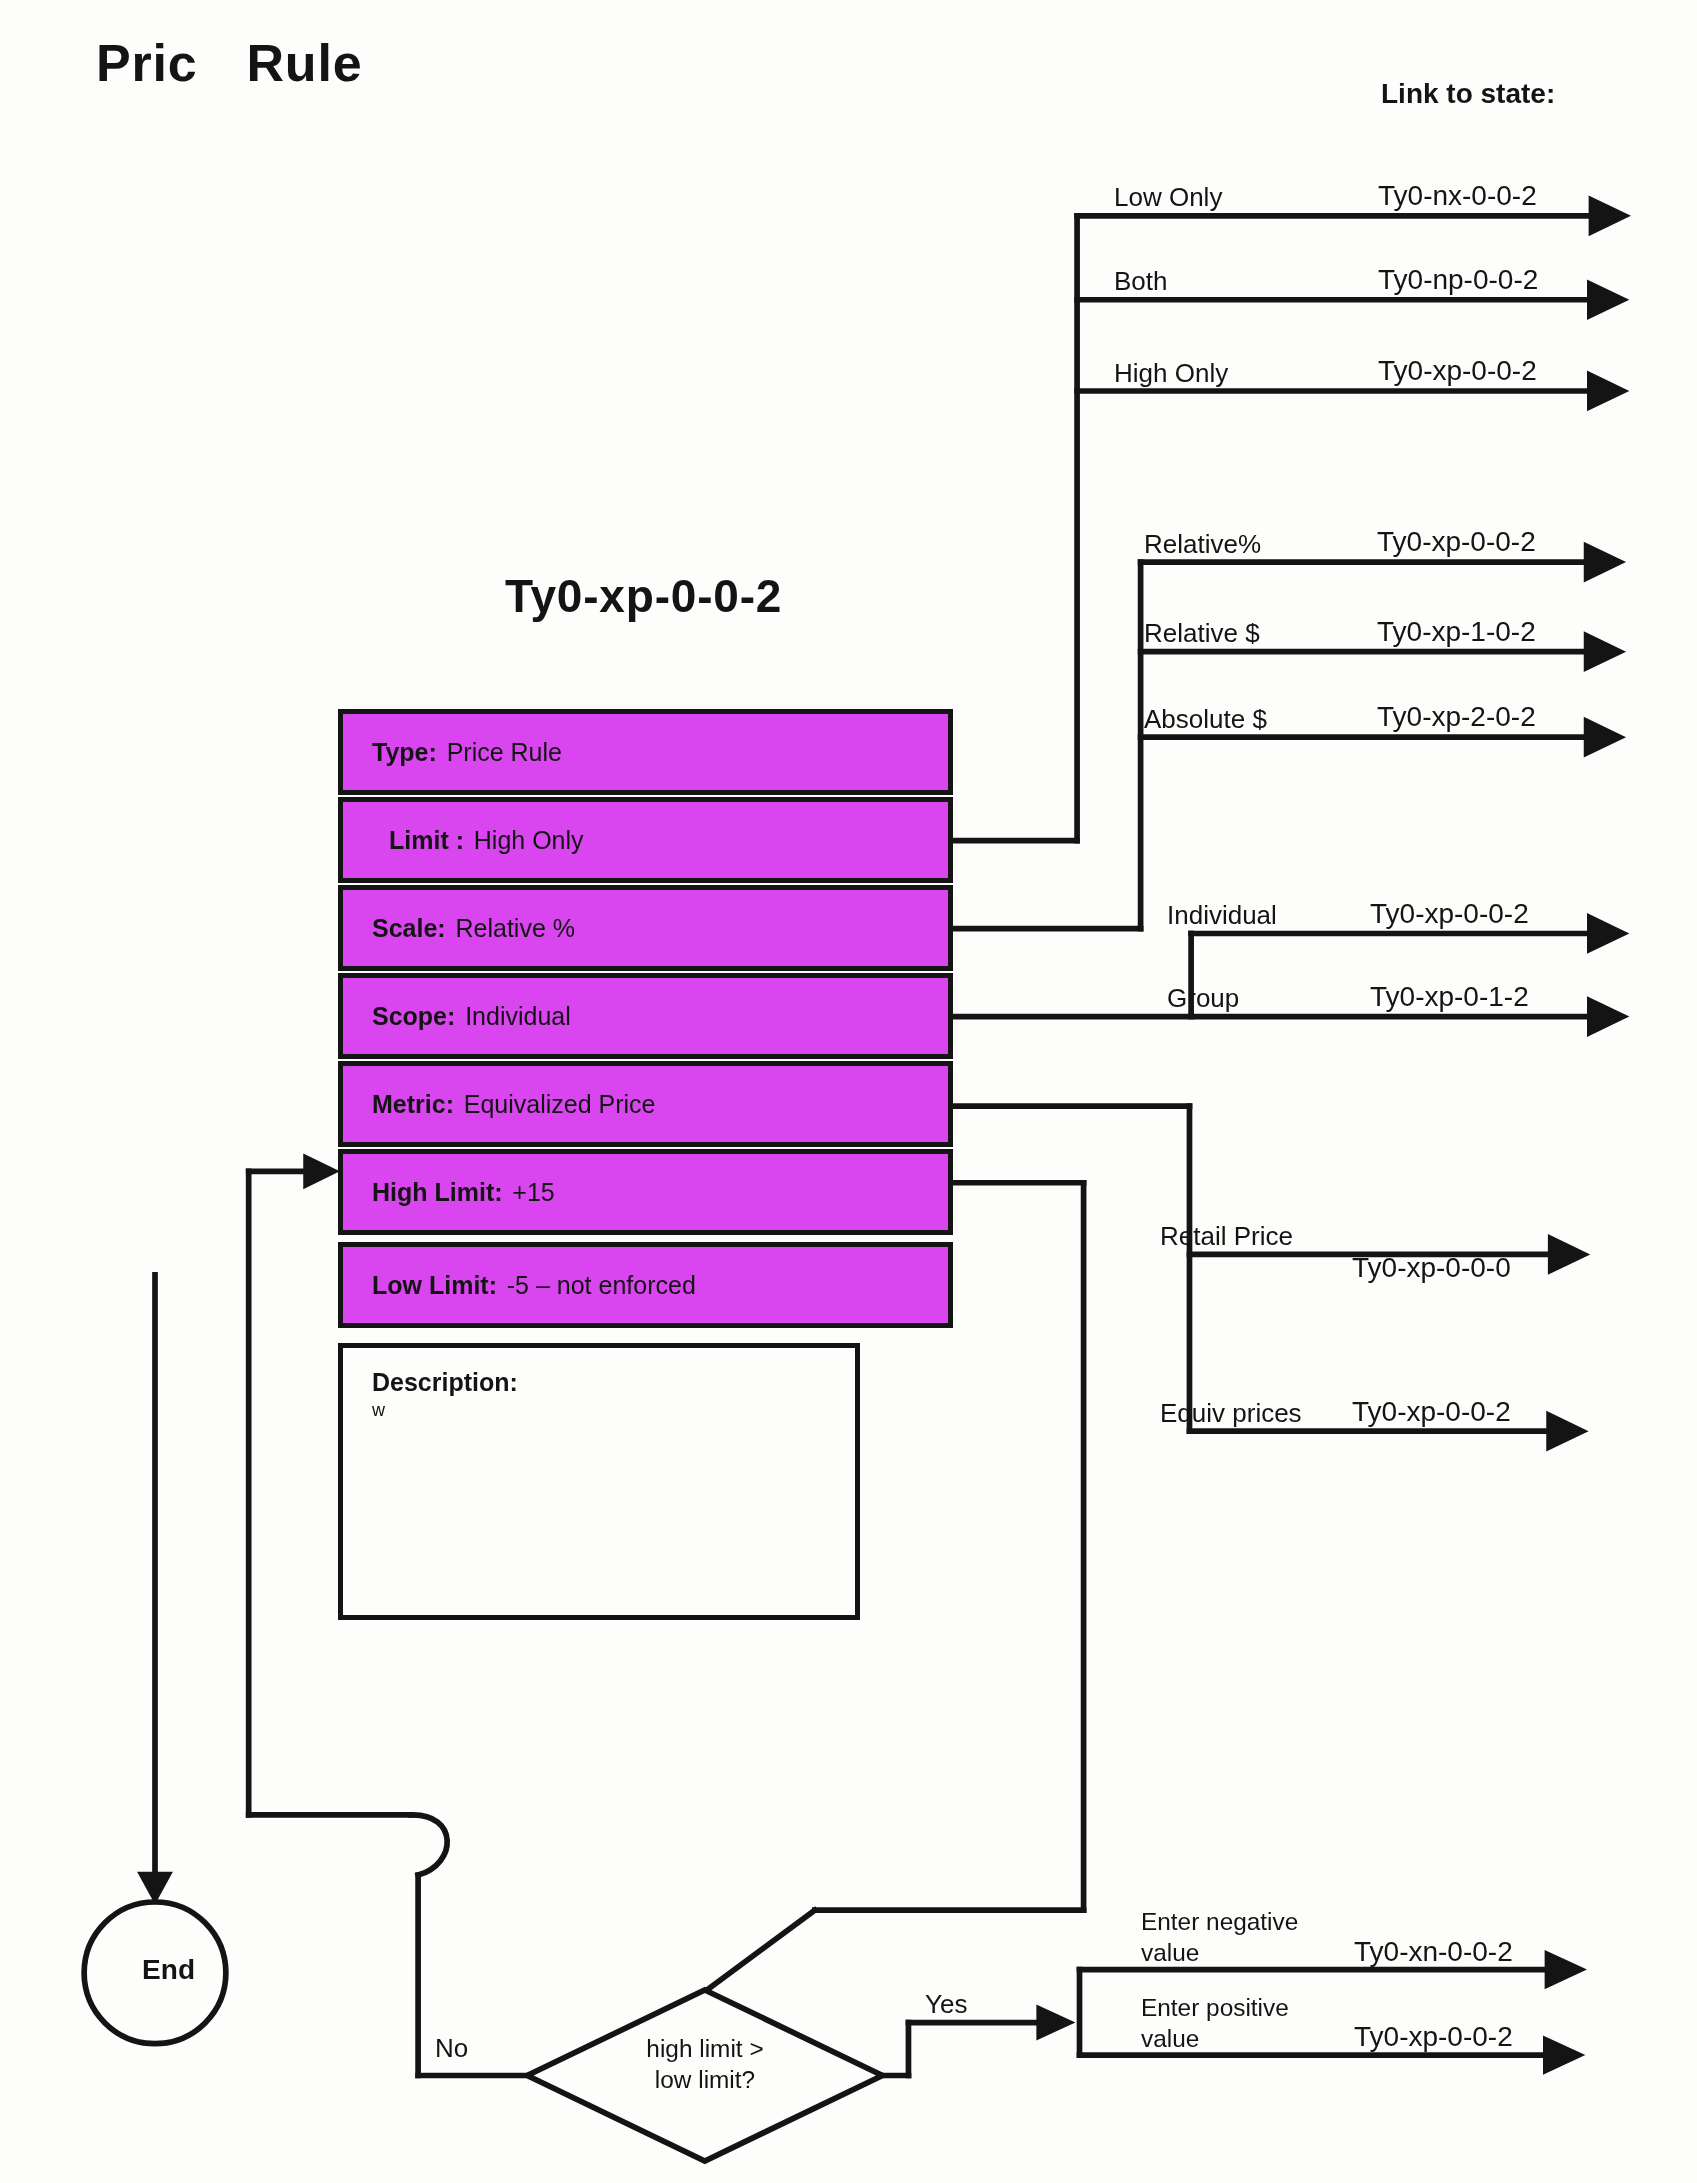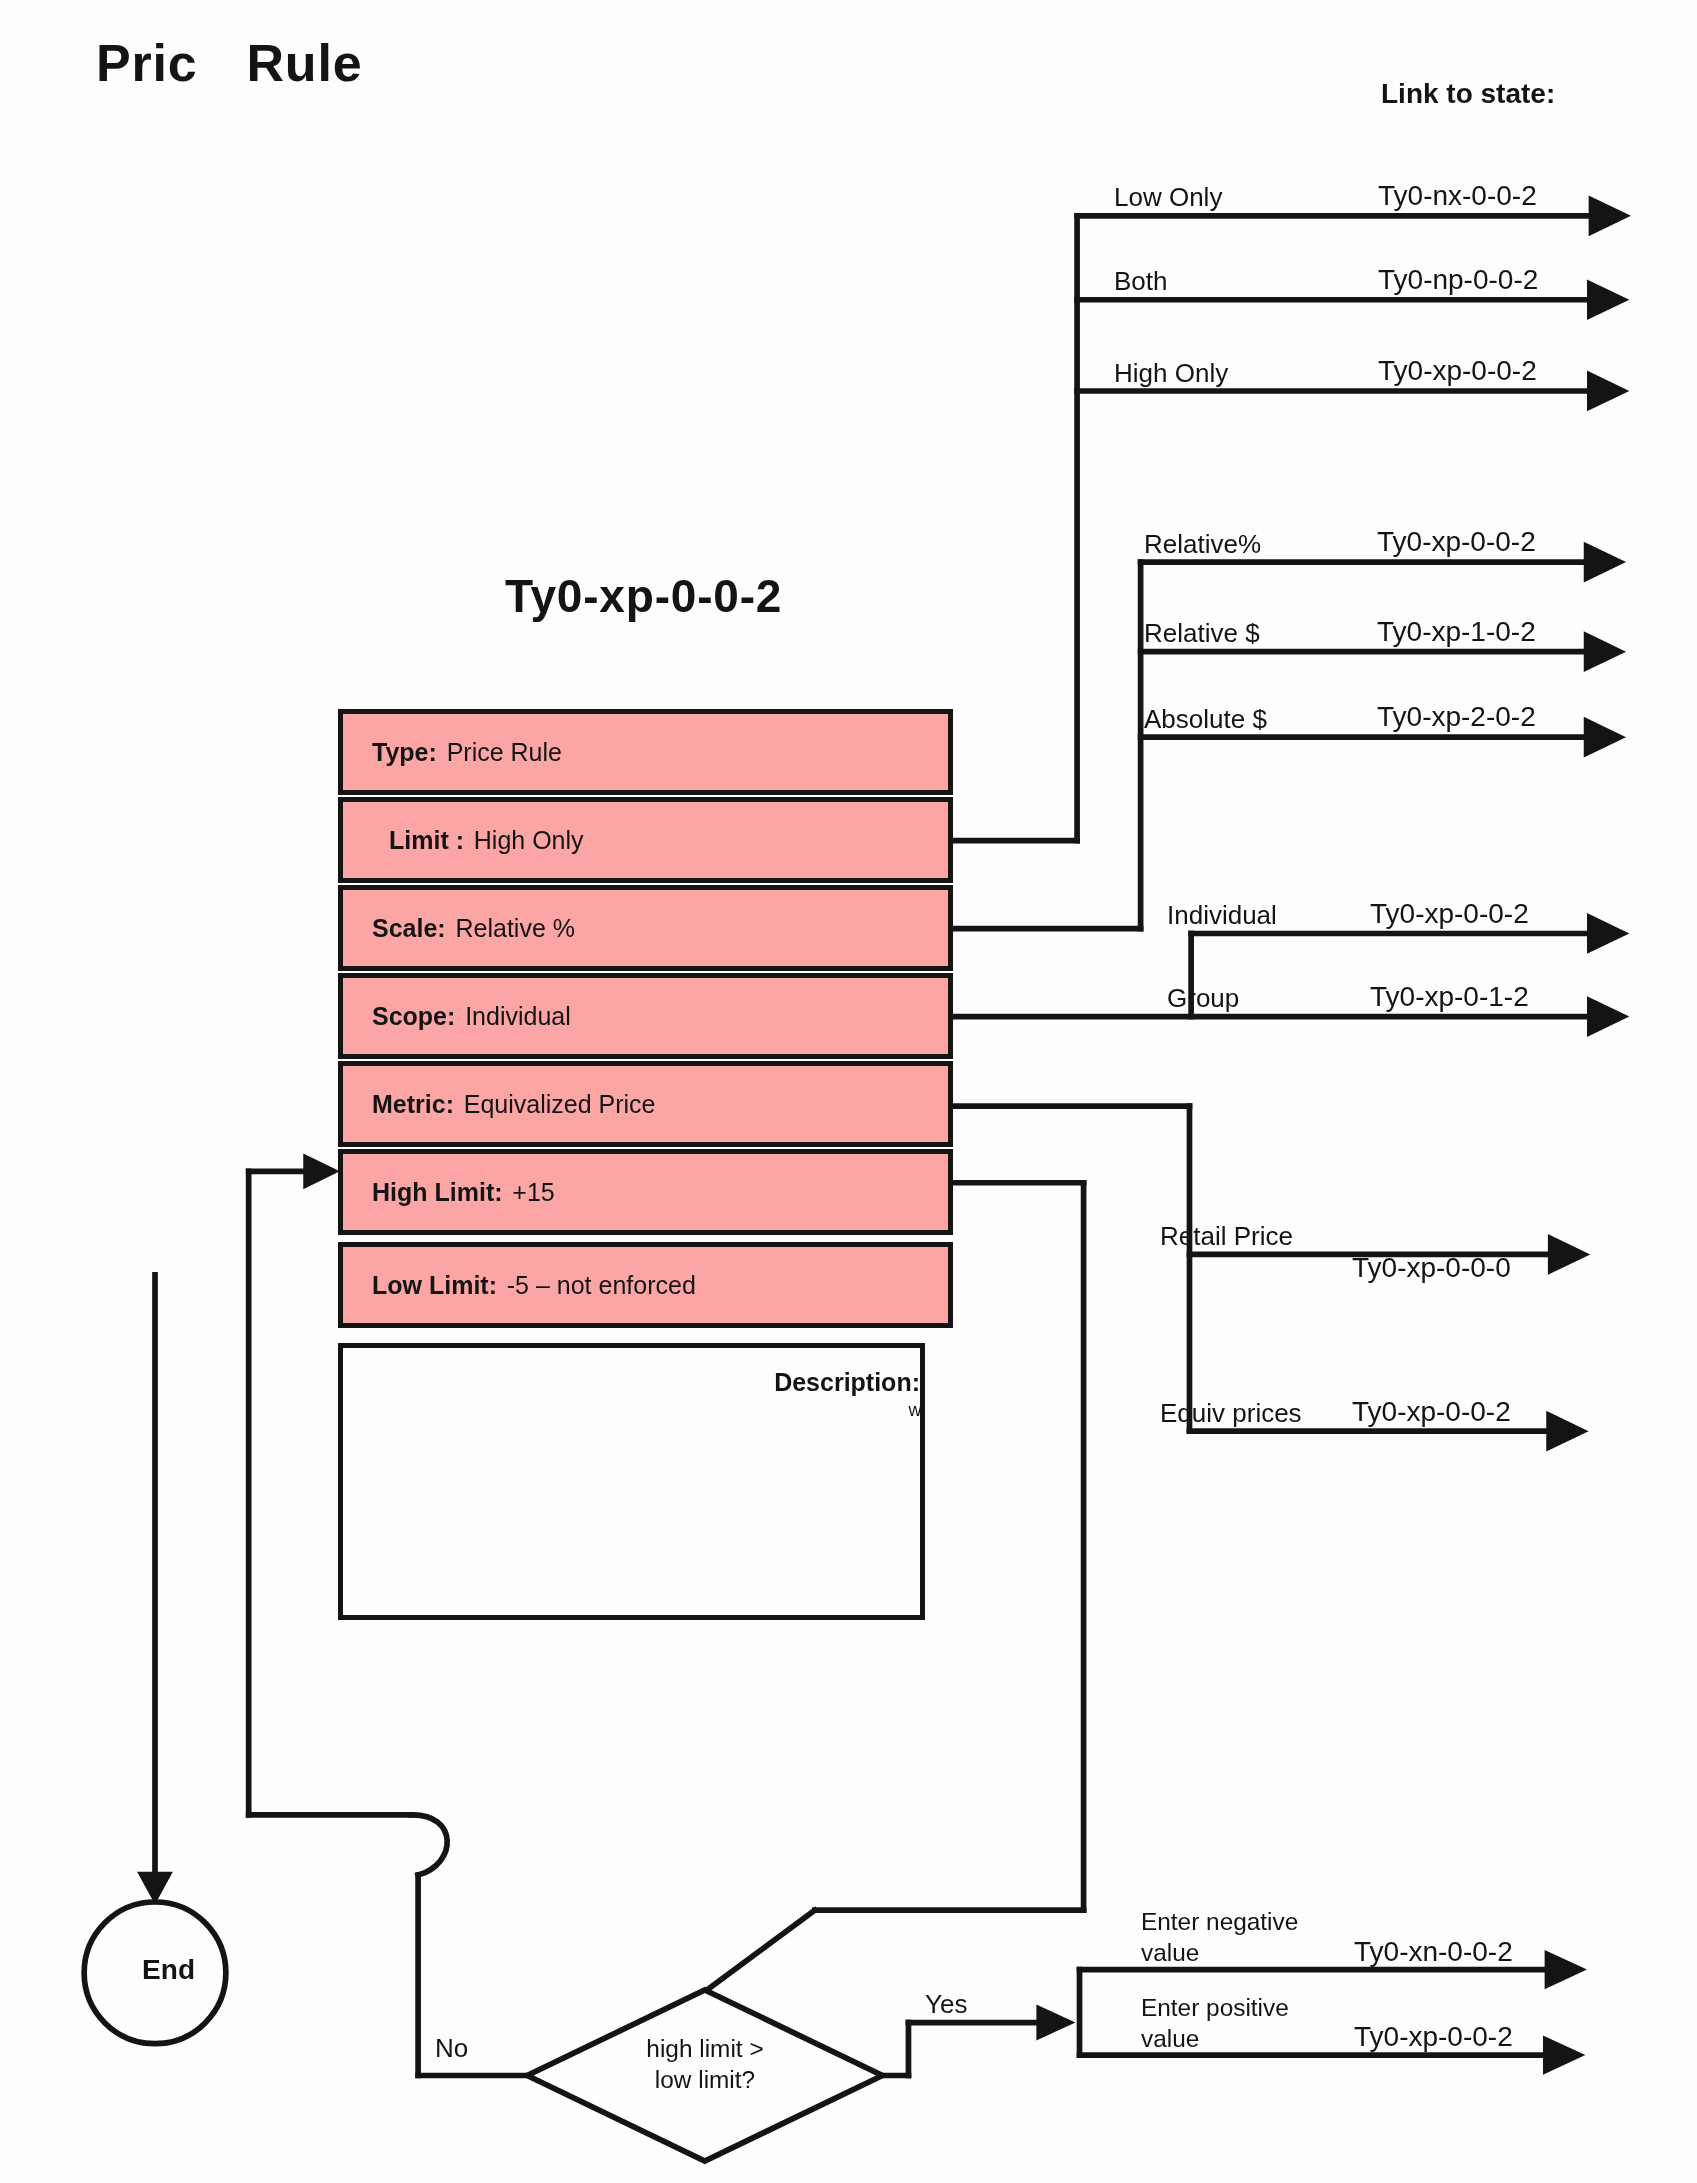--- a/index.html
+++ b/index.html
@@ -9,28 +9,28 @@
     font-family:"Liberation Sans", sans-serif; color:#141414;
   }
   #diagram-svg{position:absolute;left:0;top:0;}
   .abs{position:absolute;}
   .title-row{display:flex;gap:49px;font-size:52px;font-weight:800;letter-spacing:0.8px;}
   .intro{font-size:23.6px;line-height:28.5px;white-space:pre-line;}
   .link-header{font-size:28px;font-weight:700;}
   .state-heading{font-size:46px;font-weight:800;letter-spacing:0.8px;}
   .fieldbox{
     position:absolute;left:338px;width:615px;height:86px;
-    border:5.7px solid #141414;box-sizing:border-box;background:#fca5a5;
+    border:5.7px solid #141414;box-sizing:border-box;background:#d946ef;
     display:flex;align-items:center;padding-left:29px;font-size:25px;
   }
   .fieldbox b{margin-right:9.8px;font-weight:700;}
   .descbox{
-    position:absolute;left:338px;top:1343px;width:587px;height:277px;
+    position:absolute;left:338px;top:1343px;width:522px;height:277px;
     border:5.7px solid #141414;box-sizing:border-box;background:#fdfdfb;
-    padding:19.6px 0 0 29px;font-size:25px;text-align:right;
+    padding:19.6px 0 0 29px;font-size:25px;
   }
   .desc-mark{font-size:18px;margin-top:3.3px;letter-spacing:-1.6px;}
   .blabel{position:absolute;font-size:26px;white-space:nowrap;}
   .bcode{position:absolute;font-size:28px;white-space:nowrap;}
   .enter-label{position:absolute;font-size:24.4px;line-height:31px;width:196px;}
   .diamond-text{
     position:absolute;left:603px;top:2033px;width:204px;
     font-size:24.4px;line-height:31px;text-align:center;white-space:pre-line;
   }
   .yn{position:absolute;font-size:26px;}

